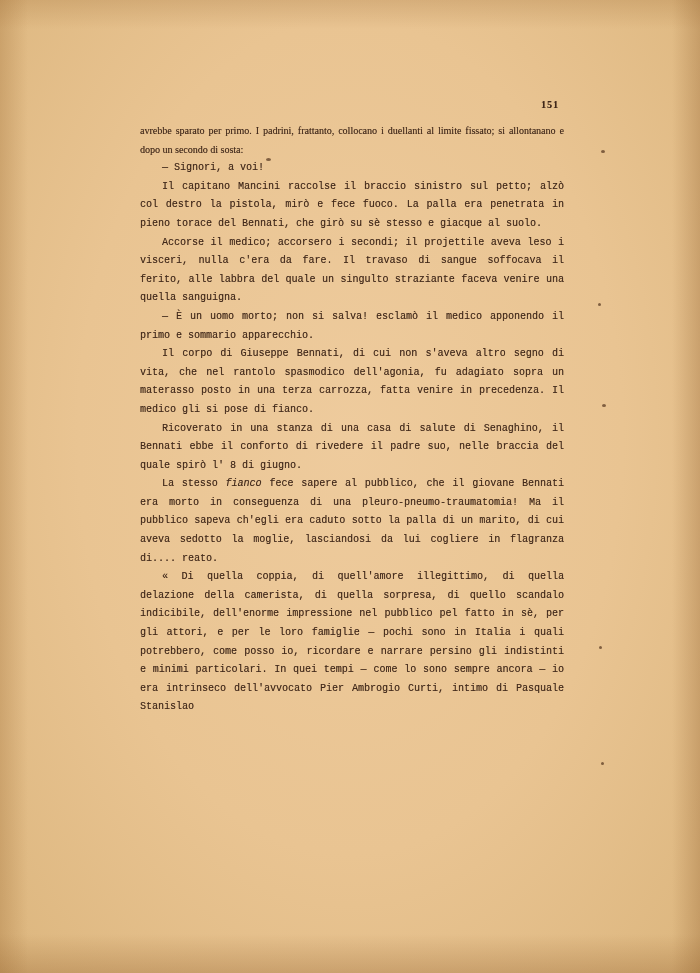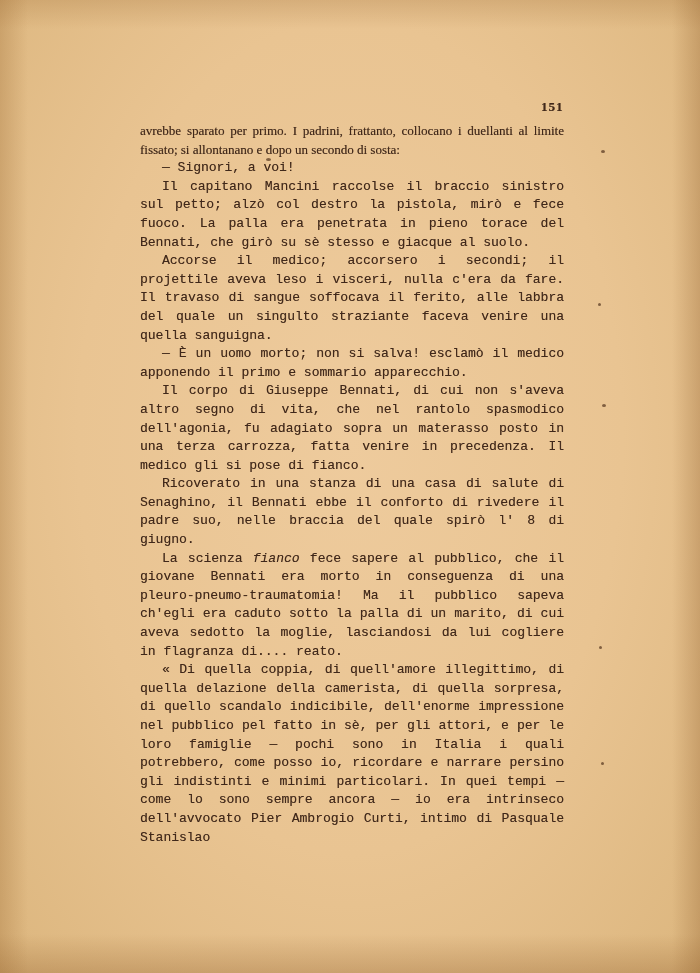--- a/index.html
+++ b/index.html
@@ -15,31 +15,31 @@
     color: #40281a;
     background:
       linear-gradient(to right, rgba(150,100,45,0.28) 0%, rgba(150,100,45,0) 4%, rgba(150,100,45,0) 96%, rgba(140,90,40,0.30) 100%),
       linear-gradient(to bottom, rgba(150,100,45,0.22) 0%, rgba(150,100,45,0) 3%, rgba(150,100,45,0) 96%, rgba(140,90,40,0.30) 100%),
       radial-gradient(ellipse at 50% 45%, #eecb9d 0%, #e9c492 55%, #dcb67e 100%);
   }
   .page-number {
     position: absolute;
     top: 99px;
     left: 541px;
-    font-size: 13px;
+    font-size: 10px;
     font-weight: bold;
     letter-spacing: 1px;
     text-shadow: 0.2px 0.2px 0.4px rgba(55,30,15,0.55);
   }
   .text-block {
     position: absolute;
     left: 140px;
     top: 122px;
     width: 424px;
-    font-size: 13px;
+    font-size: 10px;
     line-height: 18.6px;
     text-align: justify;
     text-shadow: 0.2px 0.2px 0.4px rgba(55,30,15,0.45);
   }
   .text-block p {
     margin: 0;
   }
   .indent {
     text-indent: 22px;
     font-family: Liberation Mono, monospace;
@@ -59,21 +59,21 @@
 <div class="page-number">151</div>
 
 <div class="text-block">
   <p>avrebbe sparato per primo. I padrini, frattanto, collocano i duellanti al limite fissato; si allontanano e dopo un secondo di sosta:</p>
   <p class="indent">— Signori, a voi!</p>
   <p class="indent">Il capitano Mancini raccolse il braccio sinistro sul petto; alzò col destro la pistola, mirò e fece fuoco. La palla era penetrata in pieno torace del Bennati, che girò su sè stesso e giacque al suolo.</p>
   <p class="indent">Accorse il medico; accorsero i secondi; il projettile aveva leso i visceri, nulla c'era da fare. Il travaso di sangue soffocava il ferito, alle labbra del quale un singulto straziante faceva venire una quella sanguigna.</p>
   <p class="indent">— È un uomo morto; non si salva! esclamò il medico apponendo il primo e sommario apparecchio.</p>
   <p class="indent">Il corpo di Giuseppe Bennati, di cui non s'aveva altro segno di vita, che nel rantolo spasmodico dell'agonia, fu adagiato sopra un materasso posto in una terza carrozza, fatta venire in precedenza. Il medico gli si pose di fianco.</p>
   <p class="indent">Ricoverato in una stanza di una casa di salute di Senaghino, il Bennati ebbe il conforto di rivedere il padre suo, nelle braccia del quale spirò l' 8 di giugno.</p>
-  <p class="indent"><span>La scienza </span><span class="ital">fianco</span><span> fece sapere al pubblico, che il giovane Bennati era morto in conseguenza di una pleuro-pneumo-traumatomia! Ma il pubblico sapeva ch'egli era caduto sotto la palla di un marito, di cui aveva sedotto la moglie, lasciandosi da lui cogliere in flagranza di.... reato.</span></p>
+  <p class="indent"><span>La stesso </span><span class="ital">fianco</span><span> fece sapere al pubblico, che il giovane Bennati era morto in conseguenza di una pleuro-pneumo-traumatomia! Ma il pubblico sapeva ch'egli era caduto sotto la palla di un marito, di cui aveva sedotto la moglie, lasciandosi da lui cogliere in flagranza di.... reato.</span></p>
   <p class="indent">« Di quella coppia, di quell'amore illegittimo, di quella delazione della camerista, di quella sorpresa, di quello scandalo indicibile, dell'enorme impressione nel pubblico pel fatto in sè, per gli attori, e per le loro famiglie — pochi sono in Italia i quali potrebbero, come posso io, ricordare e narrare persino gli indistinti e minimi particolari. In quei tempi — come lo sono sempre ancora — io era intrinseco dell'avvocato Pier Ambrogio Curti, intimo di Pasquale Stanislao</p>
 </div>
 
 <span class="speck" style="left:601px; top:150px; width:4px; height:3px;"></span>
 <span class="speck" style="left:598px; top:303px; width:3px; height:3px;"></span>
 <span class="speck" style="left:602px; top:404px; width:4px; height:3px;"></span>
 <span class="speck" style="left:599px; top:646px; width:3px; height:3px;"></span>
 <span class="speck" style="left:601px; top:762px; width:3px; height:3px;"></span>
 <span class="speck" style="left:266px; top:158px; width:5px; height:3px;"></span>
 

